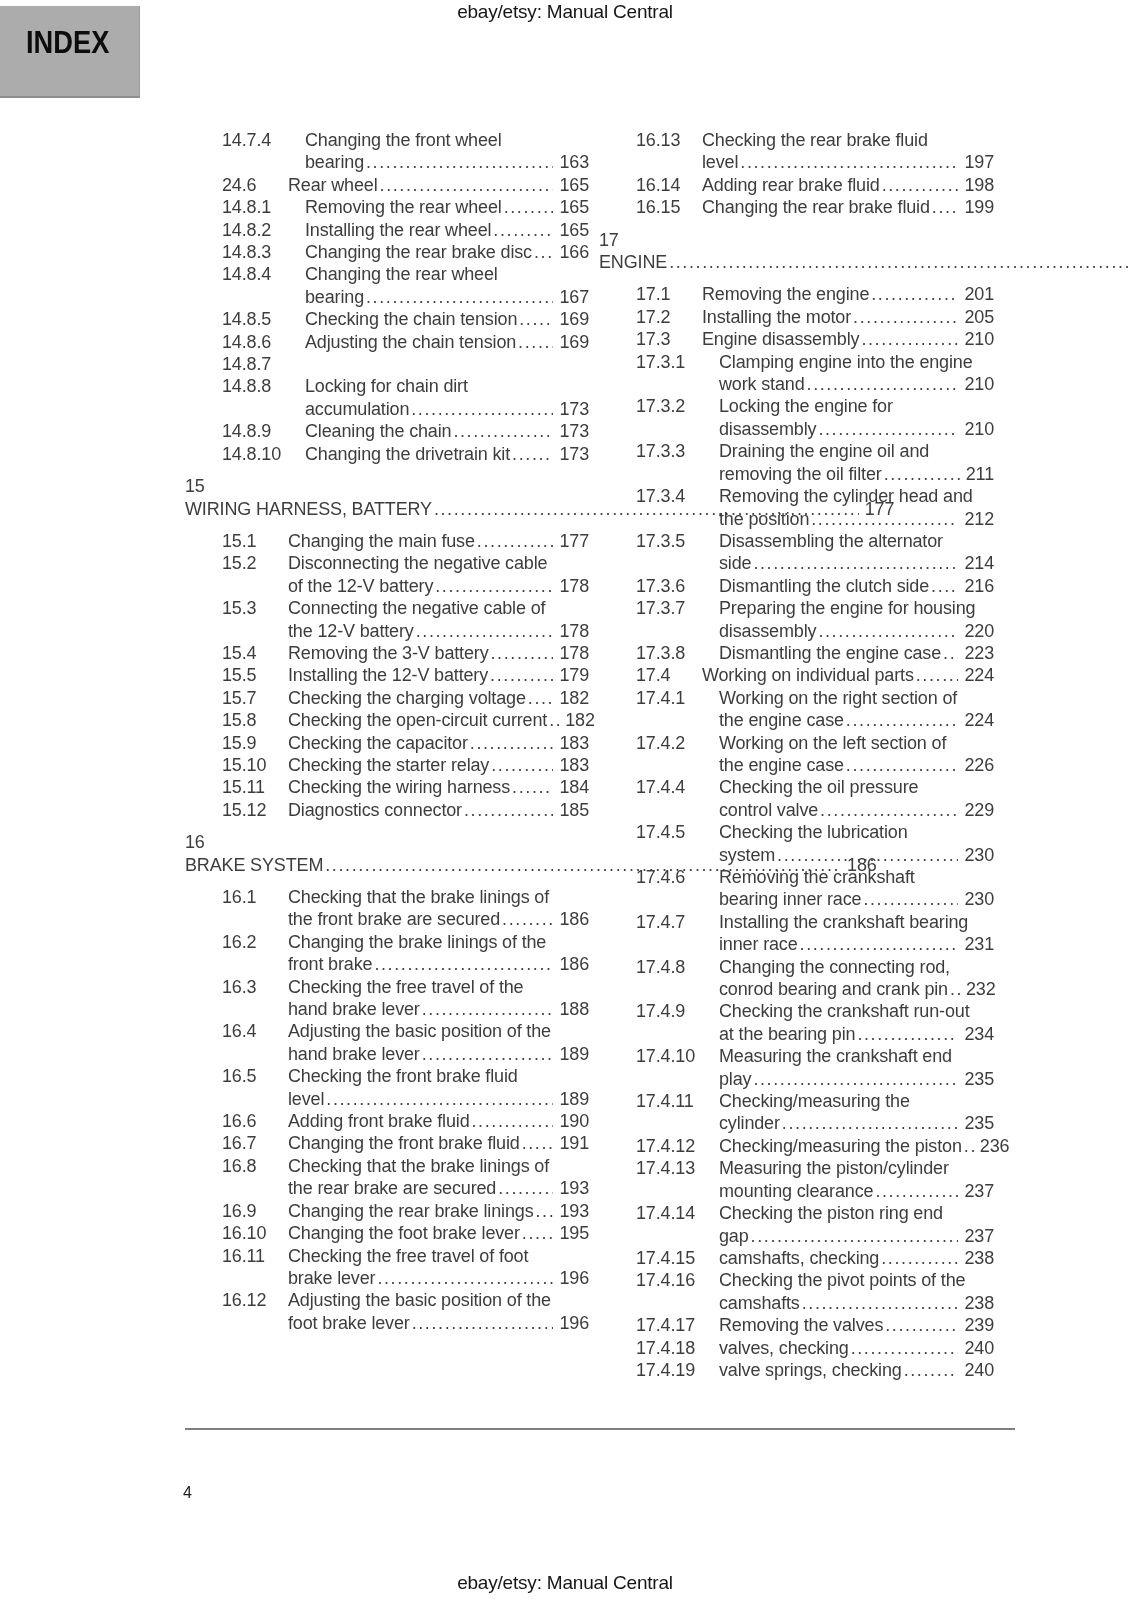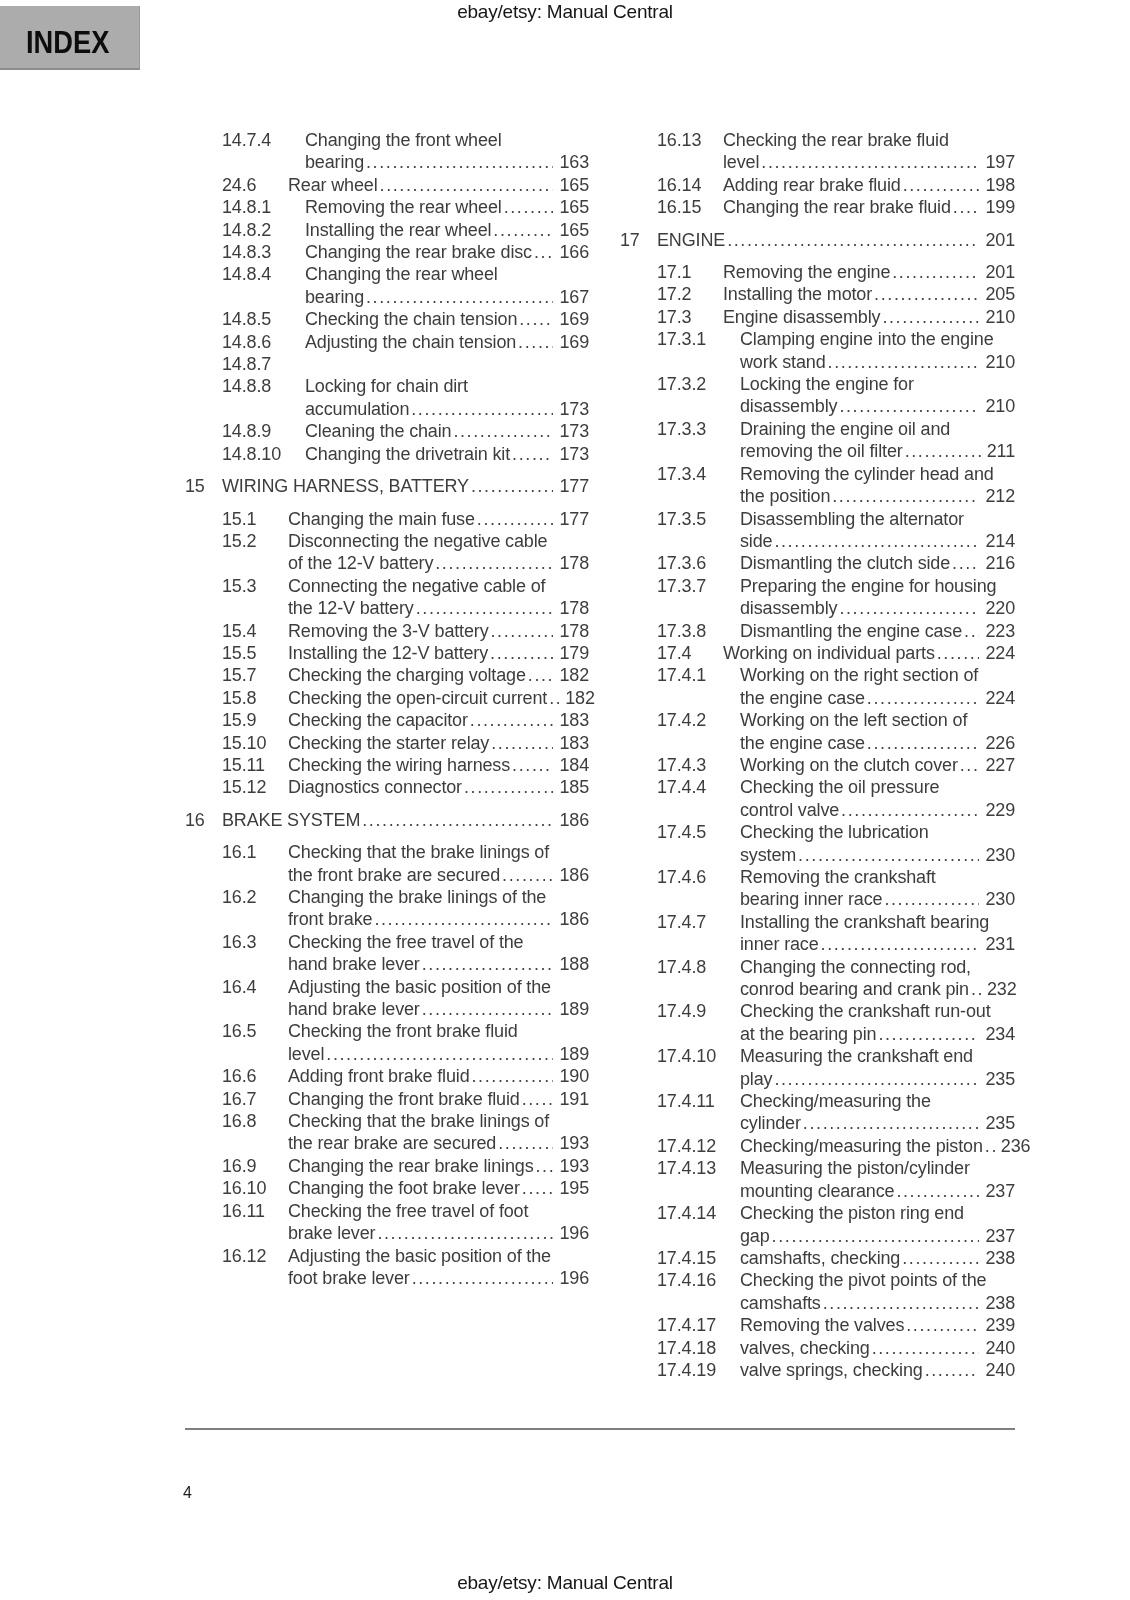--- a/index.html
+++ b/index.html
@@ -11,37 +11,37 @@
   }
   .doc-header {
     position:absolute; top:1px; left:0; width:100%;
     text-align:center; font-size:19px; color:#161616; letter-spacing:-0.2px;
   }
   .doc-footer {
     position:absolute; top:1572px; left:0; width:100%;
     text-align:center; font-size:19px; color:#161616; letter-spacing:-0.2px;
   }
   .index-box {
-    position:absolute; left:0; top:6px; width:140px; height:64px;
+    position:absolute; left:0; top:6px; width:140px; height:92px;
     background:#acacac; border-bottom:2px solid #8d8d8d; border-right:1px solid #9a9a9a;
   }
   .index-label {
     position:absolute; left:26px; top:19px;
     font-size:31px; font-weight:bold; color:#0d0d0d;
     transform:scaleX(0.88); transform-origin:left center; letter-spacing:0;
     white-space:nowrap;
   }
   .col {
     position:absolute; top:129px;
     font-size:18px; line-height:22.4px; letter-spacing:-0.15px;
   }
   .col-left  { left:185px; width:404px; }
-  .col-right { left:620px; width:395px; }
+  .col-right { left:599px; width:395px; }
   .row { display:flex; align-items:flex-start; }
-  .row.lvl1 { margin:10px 0; }
+  .row.lvl1 { margin:10px 0;flex-direction:column; }
   .row.lvl2, .row.lvl3 { padding-left:37px; }
   .num { flex:none; }
   .lvl1 .num { width:37px; }
   .lvl2 .num { width:66px; }
   .lvl3 .num { width:83px; }
   .desc { flex:1; min-width:0; display:block; }
   .line { display:block; }
   .line.last { display:flex; align-items:baseline; }
   .txt { flex:none; }
   .leader { flex:1; min-width:10px; overflow:hidden; white-space:nowrap; margin-left:2px; }
@@ -630,30 +630,20 @@
       <span class="desc">
         <span class="line">Working on the left section of</span>
         <span class="line last">
           <span class="txt">the engine case</span>
           <span class="leader"></span>
           <span class="pg">226</span>
         </span>
       </span>
     </div>
     <div class="row lvl3">
-      <span class="num">17.4.3</span>
-      <span class="desc">
-        <span class="line last">
-          <span class="txt">Working on the clutch cover</span>
-          <span class="leader"></span>
-          <span class="pg">227</span>
-        </span>
-      </span>
-    </div>
-    <div class="row lvl3">
       <span class="num">17.4.4</span>
       <span class="desc">
         <span class="line">Checking the oil pressure</span>
         <span class="line last">
           <span class="txt">control valve</span>
           <span class="leader"></span>
           <span class="pg">229</span>
         </span>
       </span>
     </div>

